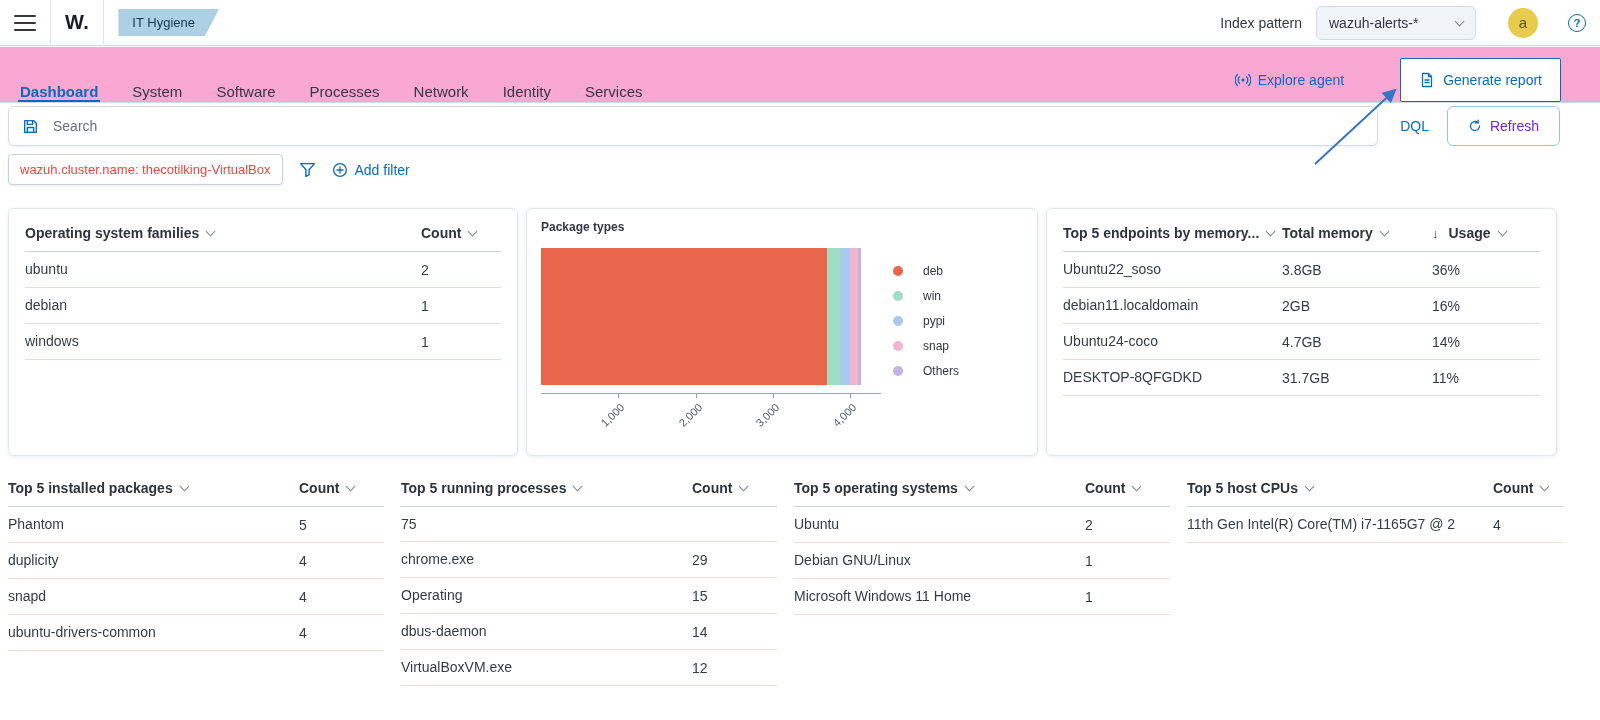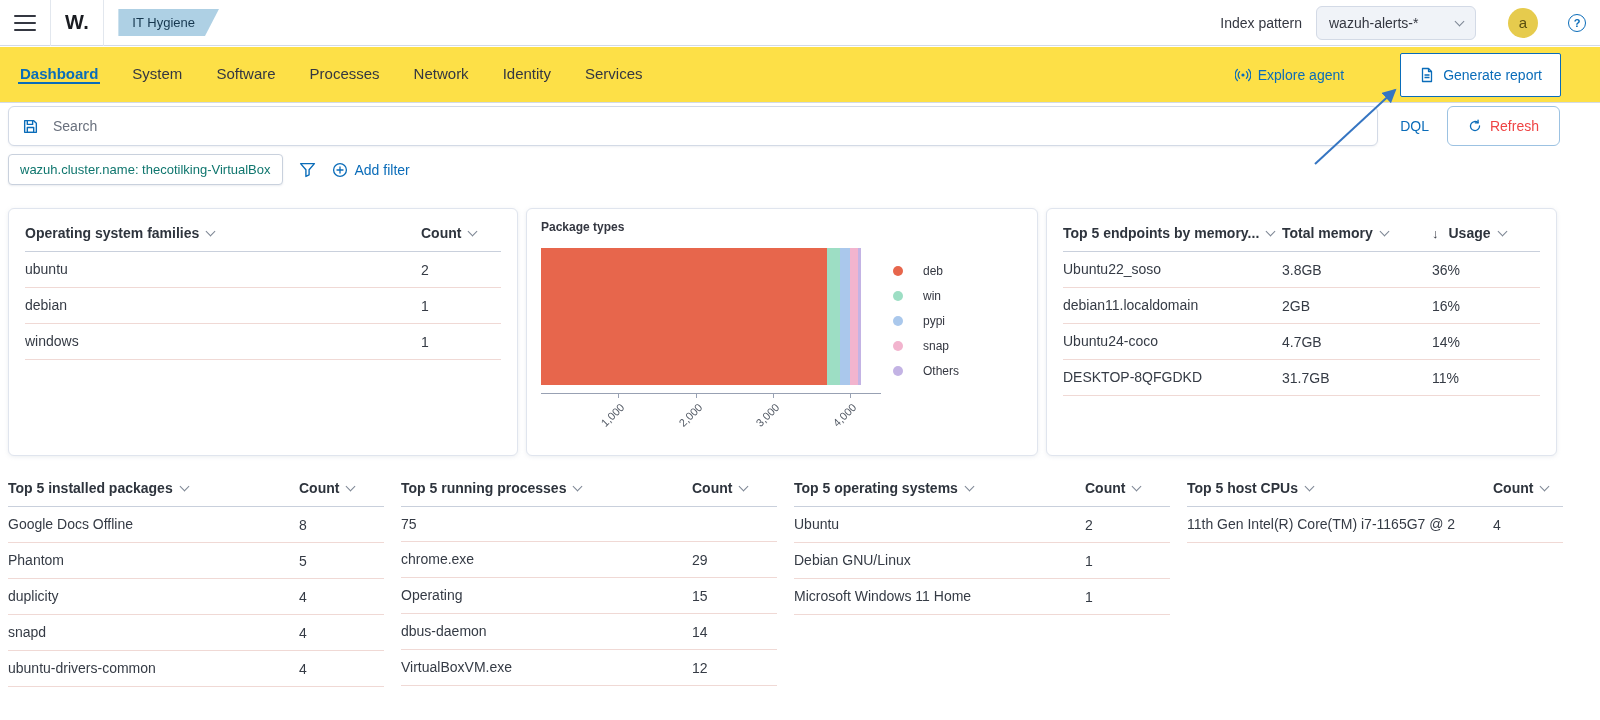--- a/index.html
+++ b/index.html
@@ -19,40 +19,40 @@
   .idx-select{display:flex;align-items:center;gap:10px;background:#f0f3f8;border:1px solid #d3dae6;
     border-radius:6px;height:34px;padding:0 12px;font-size:14px;color:#343741;cursor:pointer;min-width:160px;justify-content:space-between;}
   .chev{width:7px;height:7px;border-right:1.6px solid #7d8694;border-bottom:1.6px solid #7d8694;
     transform:rotate(45deg);display:inline-block;margin-top:-3px;}
   .avatar{width:30px;height:30px;border-radius:50%;background:#e6cb4d;color:#5b4f10;font-size:15px;
     display:flex;align-items:center;justify-content:center;cursor:pointer;margin-left:18px;}
   .help{width:18px;height:18px;border-radius:50%;border:1.5px solid #0a6cb9;color:#0a6cb9;font-size:11px;
     font-weight:700;display:flex;align-items:center;justify-content:center;cursor:pointer;margin-left:16px;}
   
   .tabbar{position:absolute;top:47px;left:0;right:0;height:56px;border-bottom:1px solid #d3dae6;
-    display:flex;align-items:center;padding:0 39px 0 18px;background:#fde047;}
+    display:flex;align-items:flex-end;padding:0 39px 0 18px;background:#f9a8d4;}
   .tab{display:flex;align-items:center;font-size:15px;color:#343741;margin-right:30px;cursor:pointer;padding:0 2px;border-bottom:2px solid transparent;}
   .tab.active{color:#0a6cb9;font-weight:600;border-bottom:2px solid #0a6cb9;}
   .tab-right{margin-left:auto;display:flex;align-items:center;gap:56px;}
   .explore{display:flex;align-items:center;gap:7px;color:#0a6cb9;font-size:14px;cursor:pointer;}
   .gen-report{display:flex;align-items:center;gap:8px;border:1px solid #0a6cb9;border-radius:2px;height:44px;
     padding:0 18px;color:#0a6cb9;font-size:14px;font-weight:500;background:#fff;cursor:pointer;}
   
   .querybar{position:absolute;top:106px;left:8px;right:40px;height:40px;display:flex;align-items:center;}
   .searchwrap{position:relative;flex:1;height:40px;}
   .searchwrap input{width:100%;height:40px;border:1px solid #d3dae6;border-radius:6px;padding:0 12px 0 44px;
     font-size:14px;font-family:inherit;color:#343741;outline:none;box-shadow:0 1px 2px rgba(152,162,179,.15);}
   .searchwrap input::placeholder{color:#69707d;}
   .save-ic{position:absolute;left:14px;top:12px;}
   .dql{color:#0a6cb9;font-size:14px;margin:0 18px 0 22px;cursor:pointer;}
   .refresh-btn{display:flex;align-items:center;gap:8px;height:40px;padding:0 20px;border:1px solid #9cc2e2;
-    border-radius:6px;background:#fff;color:#ef4444;font-size:14px;font-weight:500;cursor:pointer;}
+    border-radius:6px;background:#fff;color:#6d28d9;font-size:14px;font-weight:500;cursor:pointer;}
   
   .filterbar{position:absolute;top:154px;left:8px;display:flex;align-items:center;gap:16px;}
-  .chip{border:1px solid #c9d1dd;border-radius:4px;background:#fff;padding:7px 11px;font-size:13px;color:#0f766e;
+  .chip{border:1px solid #c9d1dd;border-radius:4px;background:#fff;padding:7px 11px;font-size:13px;color:#ef4444;
     box-shadow:0 1px 2px rgba(152,162,179,.2);cursor:pointer;}
   .addfilter{display:flex;align-items:center;gap:7px;color:#0a6cb9;font-size:14px;cursor:pointer;}
   
   .row1{position:absolute;top:208px;left:8px;display:flex;gap:8px;}
   .row2{position:absolute;top:470px;left:8px;display:flex;gap:17px;}
   .card{background:#fff;border:1px solid #e0e5ee;border-radius:6px;box-shadow:0 1px 4px rgba(152,162,179,.18);height:248px;overflow:hidden;}
   .t-card{padding:6px 16px 0 16px;}
   .t-flat{padding:0;}
   .trow{display:flex;align-items:center;min-height:35px;border-bottom:1px solid #f0d9d5;font-size:14px;}
   .trow.thead{border-bottom:1px solid #c9d0dc;min-height:37px;}
@@ -302,26 +302,20 @@
           <span class="tr-label">Top 5 installed packages</span>
           <span class="chev"></span>
         </div>
         <div class="tc tcCol" style="width:85px">
           <span class="tr-label">Count</span>
           <span class="chev"></span>
         </div>
       </div>
       <div class="trow">
         <div class="tc tcTitle">
-          <span class="cellclip">Google Docs Offline</span>
-        </div>
-        <div class="tc tcCol" style="width:85px">8</div>
-      </div>
-      <div class="trow">
-        <div class="tc tcTitle">
           <span class="cellclip">Phantom</span>
         </div>
         <div class="tc tcCol" style="width:85px">5</div>
       </div>
       <div class="trow">
         <div class="tc tcTitle">
           <span class="cellclip">duplicity</span>
         </div>
         <div class="tc tcCol" style="width:85px">4</div>
       </div>

